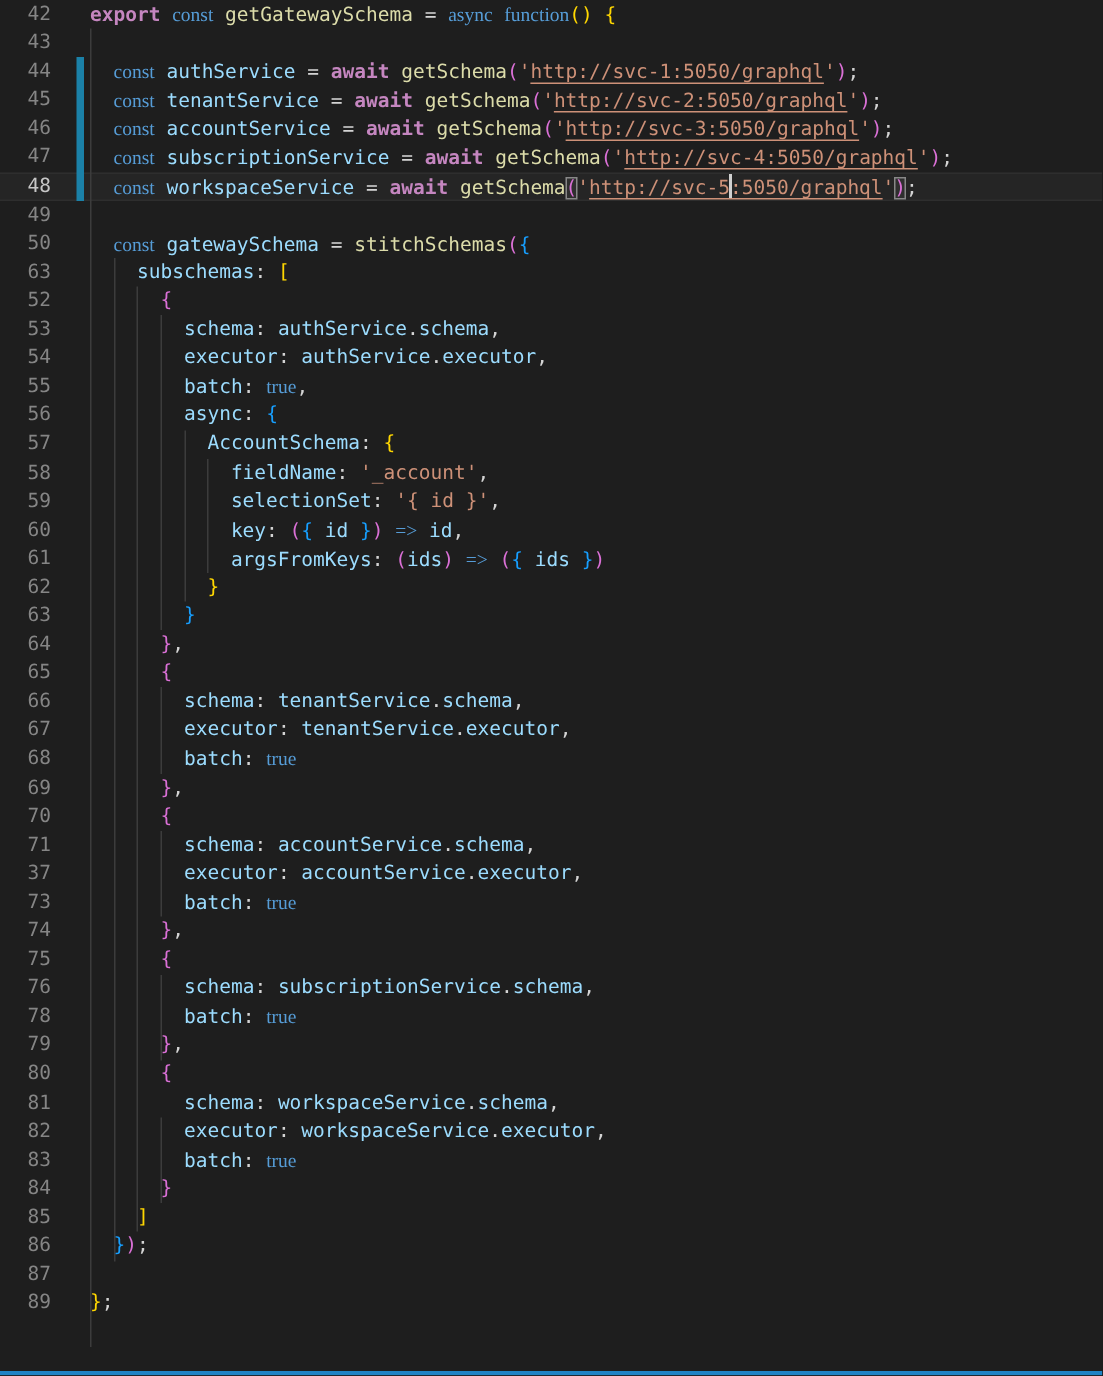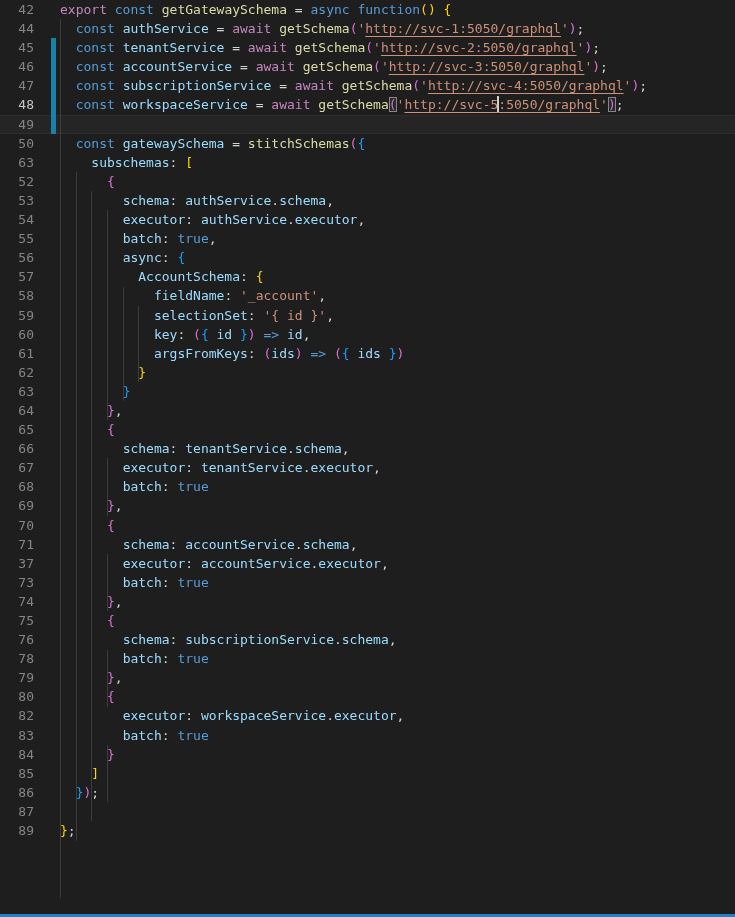--- a/index.html
+++ b/index.html
@@ -14,22 +14,22 @@
   #guides{position:absolute;inset:0;z-index:2;}
   .guide{position:absolute;width:1px;background:var(--c-guide,#3c3c3c);}
   #git-bar{position:absolute;width:5px;background:var(--c-git,#1b81a8);z-index:4;}
   #lines{position:absolute;inset:0;z-index:3;}
   .line{display:flex;height:19.104px;}
   .gutter{width:60px;box-sizing:border-box;padding-right:26px;text-align:right;
           color:var(--c-num,#858585);flex:none;user-select:none;}
   .line.active .gutter{color:var(--c-numact,#c6c6c6);}
   .code{white-space:pre;flex:1;}
   .tk-p{color:var(--c-p,#d4d4d4);}
-  .tk-k1{color:var(--c-k1,#c586c0);}
-  .tk-k2{color:var(--c-k2,#569cd6);}
+  .tk-k1{color:var(--c-k1,#c586c0);font-weight:bold;}
+  .tk-k2{color:var(--c-k2,#569cd6);font-family:Liberation Serif, serif;}
   .tk-fn{color:var(--c-fn,#dcdcaa);}
   .tk-v{color:var(--c-v,#9cdcfe);}
   .tk-s{color:var(--c-s,#ce9178);}
   .tk-su{color:var(--c-s,#ce9178);text-decoration:underline;text-underline-offset:3px;}
   .tk-b1{color:var(--c-b1,#ffd700);}
   .tk-b2{color:var(--c-b2,#da70d6);}
   .tk-b3{color:var(--c-b3,#179fff);}
   .tk-bm{outline:1px solid var(--c-bm,#888888);outline-offset:-1px;background:rgba(120,120,120,0.12);}
   .cursor-caret{display:inline-block;width:2px;height:16px;margin:0 -1px;
           vertical-align:-3px;background:var(--c-cursor,#d0d0d0);}
@@ -52,20 +52,24 @@
       <div class="guide" style="left: 106.96px; top: 554.016px; height: 57.312px;"></div>
       <div class="guide" style="left: 106.96px; top: 649.536px; height: 57.312px;"></div>
       <div class="guide" style="left: 106.96px; top: 745.056px; height: 57.312px;"></div>
     </div>
   <div id="lines">
       <div class="line">
         <div class="gutter">42</div>
         <div class="code"><span class="tk-k1">export</span><span class="tk-p"> </span><span class="tk-k2">const</span><span class="tk-p"> </span><span class="tk-fn">getGatewaySchema</span><span class="tk-p"> = </span><span class="tk-k2">async</span><span class="tk-p"> </span><span class="tk-k2">function</span><span class="tk-b1">()</span><span class="tk-p"> </span><span class="tk-b1">{</span></div>
       </div>
       <div class="line">
+        <div class="gutter">43</div>
+        <div class="code"></div>
+      </div>
+      <div class="line">
         <div class="gutter">44</div>
         <div class="code"><span class="tk-p">  </span><span class="tk-k2">const</span><span class="tk-p"> </span><span class="tk-v">authService</span><span class="tk-p"> = </span><span class="tk-k1">await</span><span class="tk-p"> </span><span class="tk-fn">getSchema</span><span class="tk-b2">(</span><span class="tk-s">'</span><span class="tk-su">http://svc-1:5050/graphql</span><span class="tk-s">'</span><span class="tk-b2">)</span><span class="tk-p">;</span></div>
       </div>
       <div class="line">
         <div class="gutter">45</div>
         <div class="code"><span class="tk-p">  </span><span class="tk-k2">const</span><span class="tk-p"> </span><span class="tk-v">tenantService</span><span class="tk-p"> = </span><span class="tk-k1">await</span><span class="tk-p"> </span><span class="tk-fn">getSchema</span><span class="tk-b2">(</span><span class="tk-s">'</span><span class="tk-su">http://svc-2:5050/graphql</span><span class="tk-s">'</span><span class="tk-b2">)</span><span class="tk-p">;</span></div>
       </div>
       <div class="line">
         <div class="gutter">46</div>
         <div class="code"><span class="tk-p">  </span><span class="tk-k2">const</span><span class="tk-p"> </span><span class="tk-v">accountService</span><span class="tk-p"> = </span><span class="tk-k1">await</span><span class="tk-p"> </span><span class="tk-fn">getSchema</span><span class="tk-b2">(</span><span class="tk-s">'</span><span class="tk-su">http://svc-3:5050/graphql</span><span class="tk-s">'</span><span class="tk-b2">)</span><span class="tk-p">;</span></div>
@@ -194,20 +198,24 @@
         <div class="gutter">78</div>
         <div class="code"><span class="tk-p">        </span><span class="tk-v">batch</span><span class="tk-p">: </span><span class="tk-k2">true</span></div>
       </div>
       <div class="line">
         <div class="gutter">79</div>
         <div class="code"><span class="tk-p">      </span><span class="tk-b2">}</span><span class="tk-p">,</span></div>
       </div>
       <div class="line">
         <div class="gutter">80</div>
         <div class="code"><span class="tk-p">      </span><span class="tk-b2">{</span></div>
+      </div>
+      <div class="line">
+        <div class="gutter">81</div>
+        <div class="code"><span class="tk-p">        </span><span class="tk-v">schema</span><span class="tk-p">: </span><span class="tk-v">workspaceService</span><span class="tk-p">.</span><span class="tk-v">schema</span><span class="tk-p">,</span></div>
       </div>
       <div class="line">
         <div class="gutter">82</div>
         <div class="code"><span class="tk-p">        </span><span class="tk-v">executor</span><span class="tk-p">: </span><span class="tk-v">workspaceService</span><span class="tk-p">.</span><span class="tk-v">executor</span><span class="tk-p">,</span></div>
       </div>
       <div class="line">
         <div class="gutter">83</div>
         <div class="code"><span class="tk-p">        </span><span class="tk-v">batch</span><span class="tk-p">: </span><span class="tk-k2">true</span></div>
       </div>
       <div class="line">

